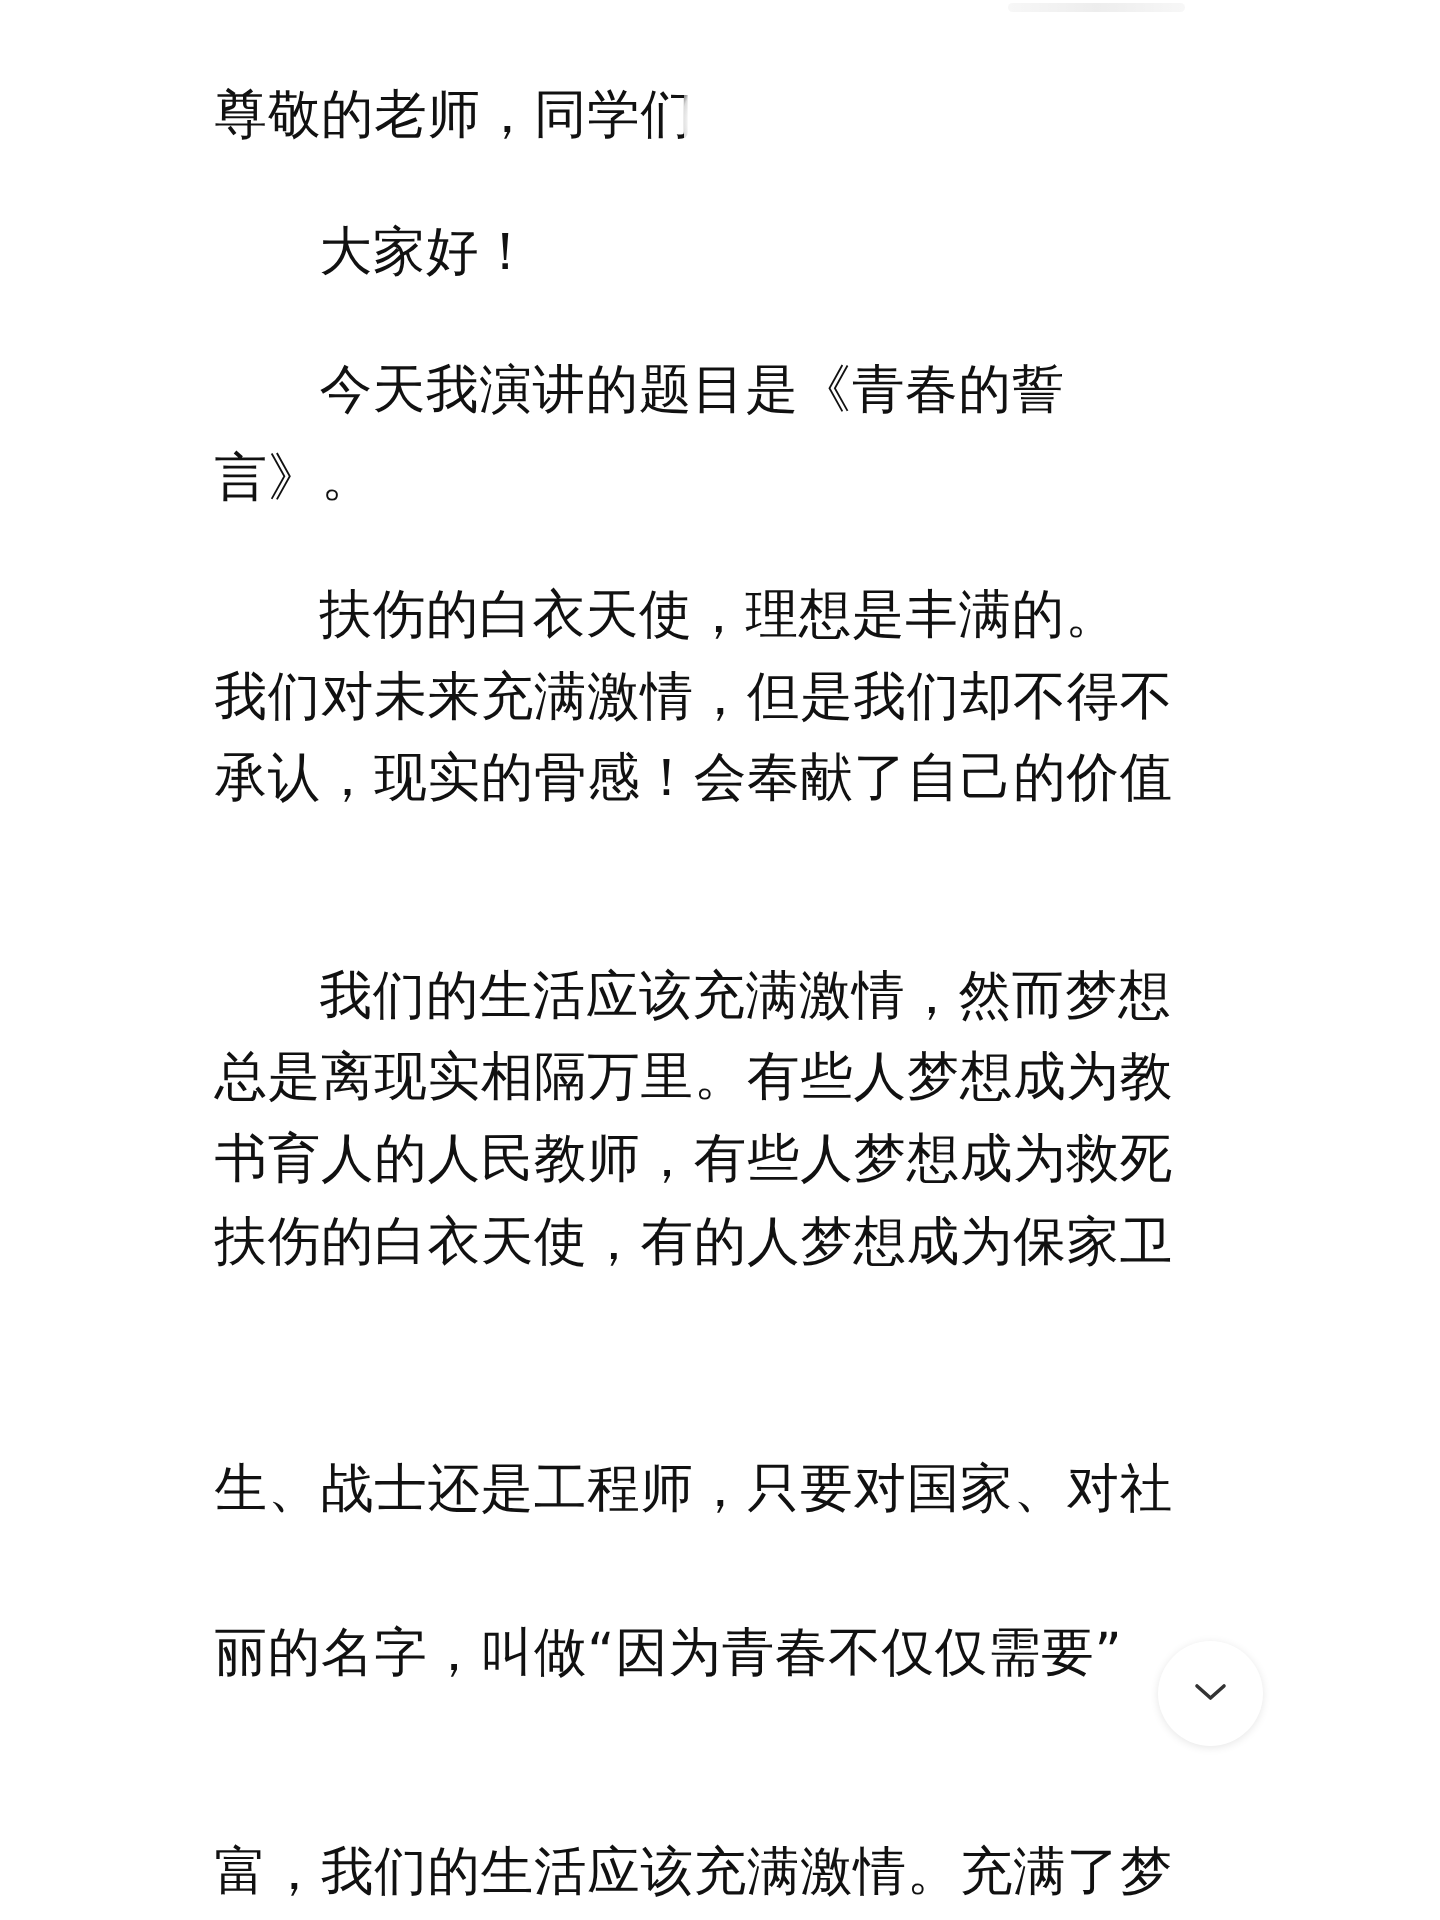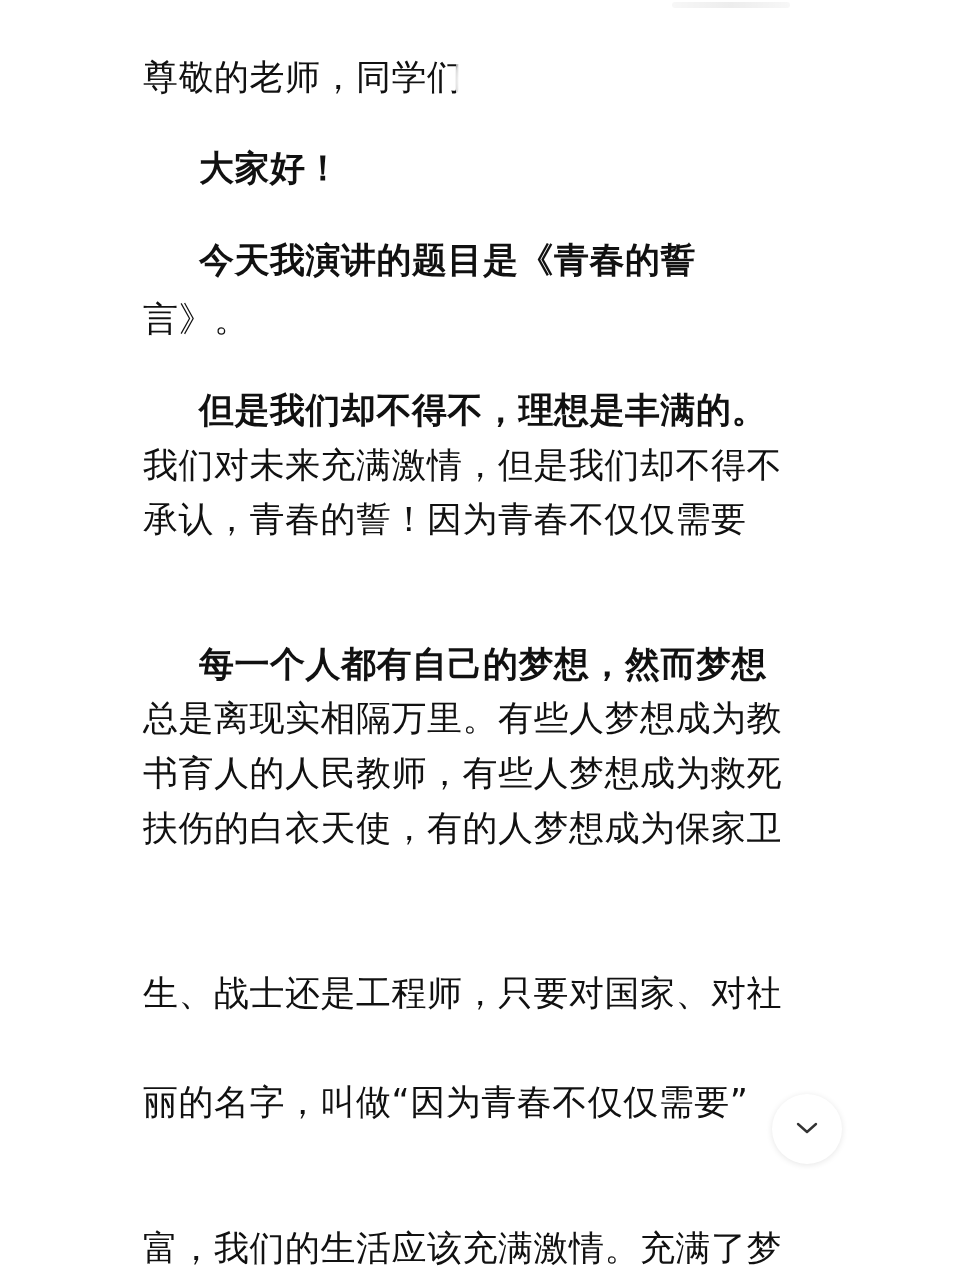--- a/index.html
+++ b/index.html
@@ -13,21 +13,21 @@
     position: absolute; left: 672px; top: 2px; width: 118px; height: 6px;
     background: linear-gradient(90deg, rgba(0,0,0,0.03), rgba(0,0,0,0.07), rgba(0,0,0,0.03));
     border-radius: 3px;
   }
   .doc { position: absolute; left: 0; top: 0; width: 960px; height: 1280px; }
   .line {
     position: absolute; left: 143px; width: 660px;
     font-size: 35px; line-height: 54px; height: 54px;
     white-space: nowrap; letter-spacing: 0.5px;
   }
-  .indent { left: 199px; font-weight: bold; }
+  .indent { left: 213px; }
   .blur-mask {
     position: absolute; left: 456px; top: 56px; width: 40px; height: 50px;
     background: radial-gradient(ellipse at center, #ffffff 55%, rgba(255,255,255,0.85) 75%, rgba(255,255,255,0) 100%);
   }
   .scroll-btn {
     position: absolute; left: 772px; top: 1094px; width: 70px; height: 70px;
     border-radius: 50%; background: #ffffff;
     box-shadow: 0 1px 6px rgba(0,0,0,0.10);
     display: flex; align-items: center; justify-content: center; cursor: pointer;
   }
@@ -36,24 +36,24 @@
 <body>
 
 <div class="top-smudge"></div>
 
 <div class="doc">
   <div class="line" style="top:50px">尊敬的老师，同学们：</div>
   <div class="blur-mask"></div>
   <div class="line indent" style="top:141px">大家好！</div>
   <div class="line indent" style="top:233px">今天我演讲的题目是《青春的誓</div>
   <div class="line" style="top:292px">言》。</div>
-  <div class="line indent" style="top:383px">但是我们却不得不，理想是丰满的。</div>
+  <div class="line indent" style="top:383px">扶伤的白衣天使，理想是丰满的。</div>
   <div class="line" style="top:438px">我们对未来充满激情，但是我们却不得不</div>
-  <div class="line" style="top:492px">承认，青春的誓！因为青春不仅仅需要</div>
-  <div class="line indent" style="top:637px">每一个人都有自己的梦想，然而梦想</div>
+  <div class="line" style="top:492px">承认，现实的骨感！会奉献了自己的价值</div>
+  <div class="line indent" style="top:637px">我们的生活应该充满激情，然而梦想</div>
   <div class="line" style="top:691px">总是离现实相隔万里。有些人梦想成为教</div>
   <div class="line" style="top:746px">书育人的人民教师，有些人梦想成为救死</div>
   <div class="line" style="top:801px">扶伤的白衣天使，有的人梦想成为保家卫</div>
   <div class="line" style="top:966px">生、战士还是工程师，只要对国家、对社</div>
   <div class="line" style="top:1075px">丽的名字，叫做“因为青春不仅仅需要”</div>
   <div class="line" style="top:1221px">富，我们的生活应该充满激情。充满了梦</div>
 </div>
 
 <div class="scroll-btn">
   <span>

